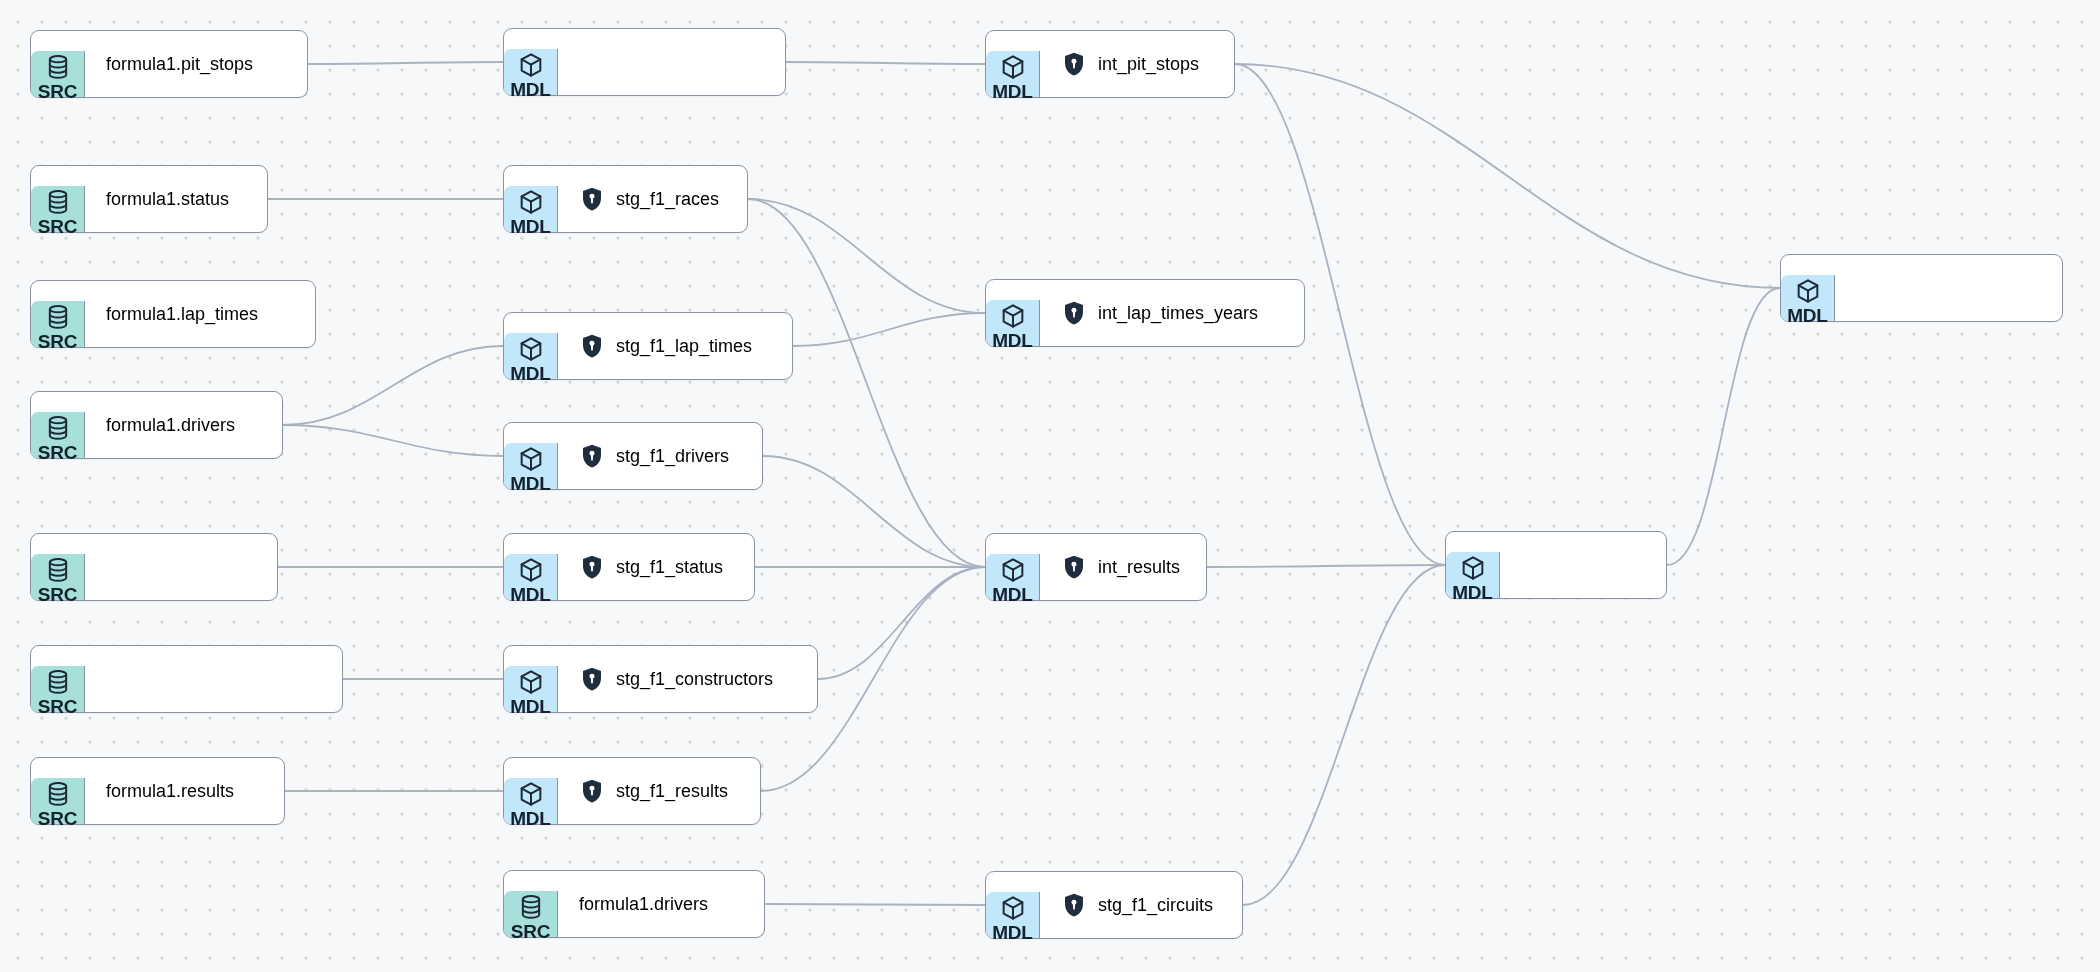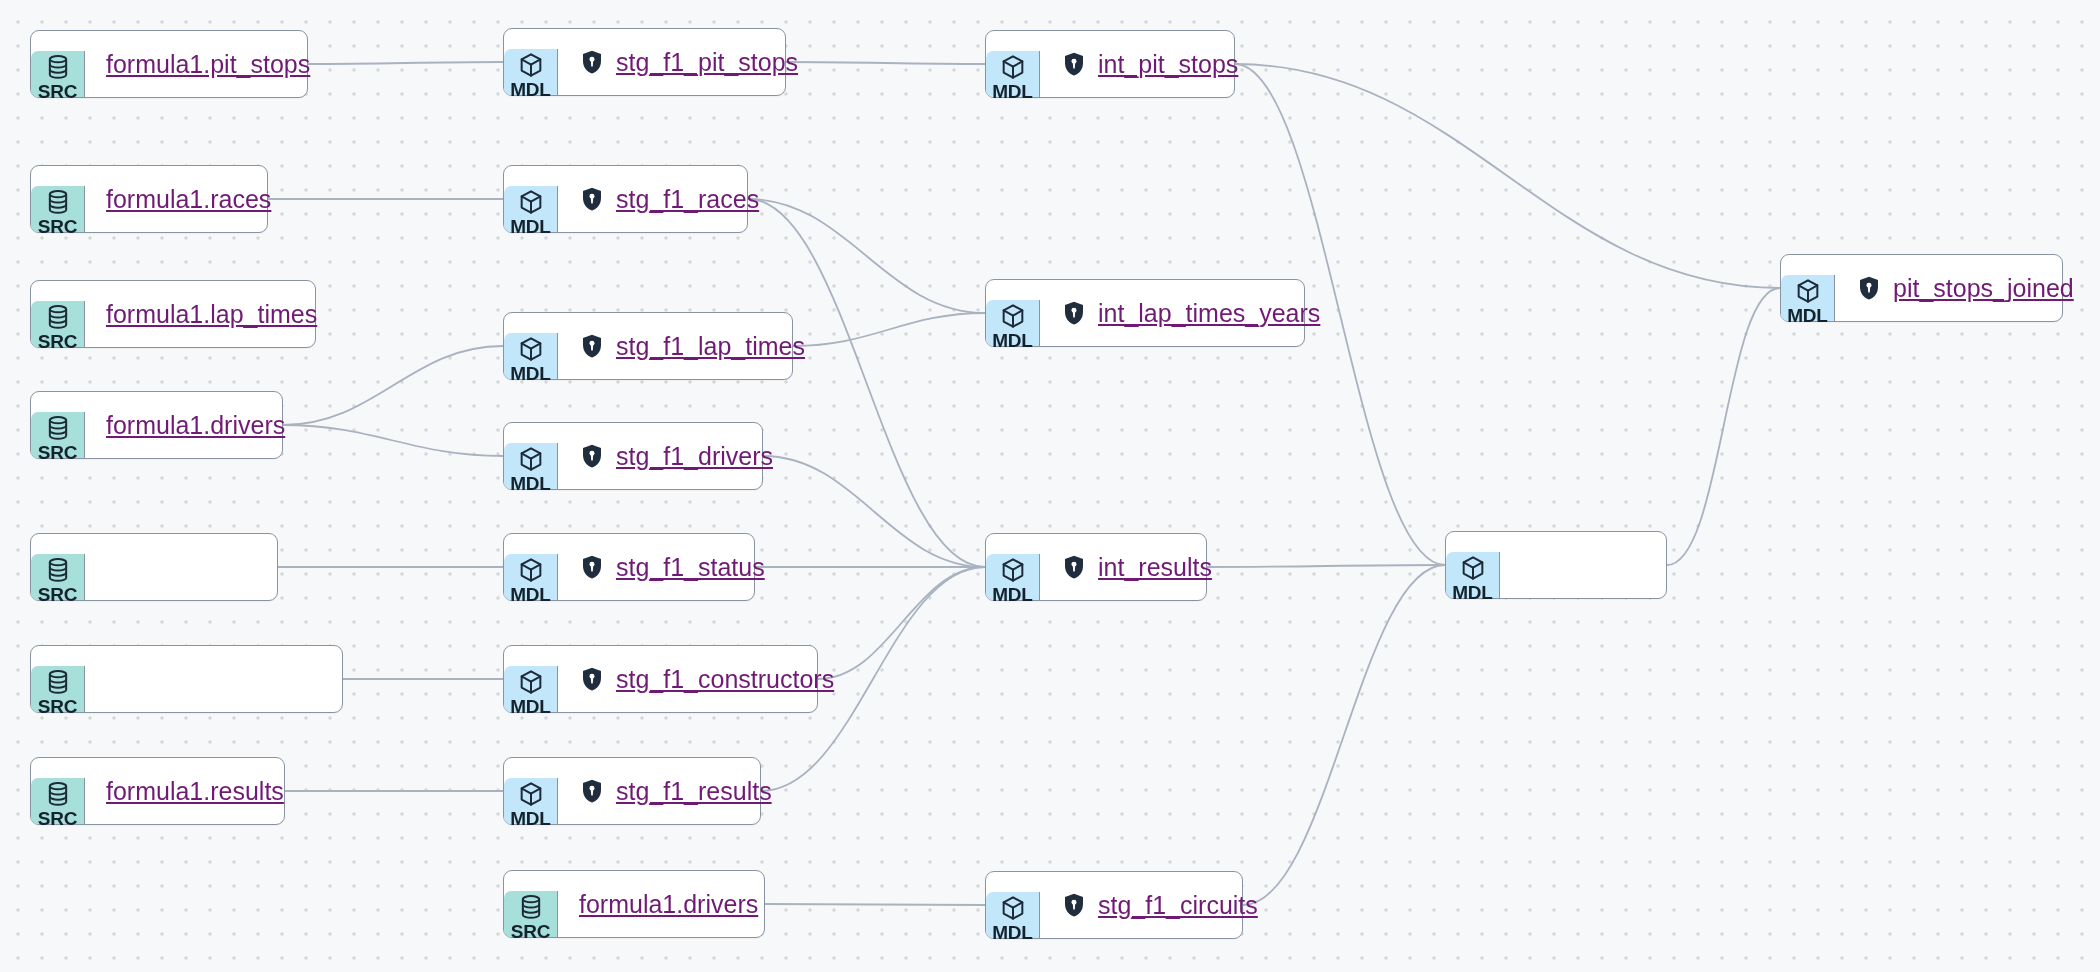--- a/index.html
+++ b/index.html
@@ -63,25 +63,24 @@
   .body {
     flex: 1 1 auto;
     display: flex;
     align-items: center;
     gap: 11px;
     padding: 0 20px 0 21px;
     min-width: 0;
   }
   .body .shield svg { display: block; }
   .node-label {
-    font-size: 25px;
-    color: #701a75;
+    font-size: 18px;
+    color: #000000;
     white-space: nowrap;
     line-height: 1;
-    text-decoration: underline;
   }
 </style>
 </head>
 <body>
 
 <div id="canvas">
   <svg id="edge-layer" viewBox="0 0 2100 972" xmlns="http://www.w3.org/2000/svg">
       <path d="M 308 64 C 389.9 64, 421.1 62, 503 62" stroke="#a9b2c1"></path>
       <path d="M 268 199 C 366.7 199, 404.3 199, 503 199" stroke="#a9b2c1"></path>
       <path d="M 283 425 C 375.4 425, 410.6 346, 503 346" stroke="#a9b2c1"></path>
@@ -127,21 +126,21 @@
             <svg width="28" height="28" viewBox="0 0 24 24" fill="none" stroke="#1c2a38" stroke-width="1.7" stroke-linecap="round">
               <ellipse cx="12" cy="5.3" rx="7" ry="2.7"></ellipse>
               <path d="M5 5.3 V18.6 C5 20.1 8.1 21.3 12 21.3 C15.9 21.3 19 20.1 19 18.6 V5.3"></path>
               <path d="M5 9.8 C5 11.3 8.1 12.5 12 12.5 C15.9 12.5 19 11.3 19 9.8"></path>
               <path d="M5 14.2 C5 15.7 8.1 16.9 12 16.9 C15.9 16.9 19 15.7 19 14.2"></path>
             </svg>
           </span>
           <span class="badge-label">SRC</span>
         </div>
         <div class="body">
-          <span class="node-label">formula1.races</span>
+          <span class="node-label">formula1.status</span>
         </div>
       </div>
       <div class="node" style="left: 30px; top: 280px; width: 286px;">
         <div class="badge" style="background: rgb(167, 224, 218);">
           <span class="nicon">
             <svg width="28" height="28" viewBox="0 0 24 24" fill="none" stroke="#1c2a38" stroke-width="1.7" stroke-linecap="round">
               <ellipse cx="12" cy="5.3" rx="7" ry="2.7"></ellipse>
               <path d="M5 5.3 V18.6 C5 20.1 8.1 21.3 12 21.3 C15.9 21.3 19 20.1 19 18.6 V5.3"></path>
               <path d="M5 9.8 C5 11.3 8.1 12.5 12 12.5 C15.9 12.5 19 11.3 19 9.8"></path>
               <path d="M5 14.2 C5 15.7 8.1 16.9 12 16.9 C15.9 16.9 19 15.7 19 14.2"></path>
@@ -215,30 +214,20 @@
         <div class="badge" style="background: rgb(194, 231, 250);">
           <span class="nicon">
             <svg width="28" height="28" viewBox="0 0 24 24" fill="none" stroke="#1c2a38" stroke-width="1.7" stroke-linejoin="round" stroke-linecap="round">
               <path d="M12 2.8 L20 7.2 V16.8 L12 21.2 L4 16.8 V7.2 Z"></path>
               <path d="M4 7.2 L12 11.6 L20 7.2"></path>
               <path d="M12 11.6 V21.2"></path>
             </svg>
           </span>
           <span class="badge-label">MDL</span>
         </div>
-        <div class="body">
-          <span class="shield">
-            <svg width="26" height="26" viewBox="0 0 24 24">
-              <path fill="#1f2d3d" d="M12 1.6 L20.3 4.7 V11 C20.3 16.9 16.8 21 12 22.5 C7.2 21 3.7 16.9 3.7 11 V4.7 Z"></path>
-              <circle cx="12" cy="9.4" r="2.3" fill="#ffffff"></circle>
-              <path fill="#ffffff" d="M10.9 10.9 L13.1 10.9 L12.7 16.1 L11.3 16.1 Z"></path>
-            </svg>
-          </span>
-          <span class="node-label">stg_f1_pit_stops</span>
-        </div>
       </div>
       <div class="node" style="left: 503px; top: 165px; width: 245px;">
         <div class="badge" style="background: rgb(194, 231, 250);">
           <span class="nicon">
             <svg width="28" height="28" viewBox="0 0 24 24" fill="none" stroke="#1c2a38" stroke-width="1.7" stroke-linejoin="round" stroke-linecap="round">
               <path d="M12 2.8 L20 7.2 V16.8 L12 21.2 L4 16.8 V7.2 Z"></path>
               <path d="M4 7.2 L12 11.6 L20 7.2"></path>
               <path d="M12 11.6 V21.2"></path>
             </svg>
           </span>
@@ -484,26 +473,16 @@
       <div class="node" style="left: 1780px; top: 254px; width: 283px;">
         <div class="badge" style="background: rgb(194, 231, 250);">
           <span class="nicon">
             <svg width="28" height="28" viewBox="0 0 24 24" fill="none" stroke="#1c2a38" stroke-width="1.7" stroke-linejoin="round" stroke-linecap="round">
               <path d="M12 2.8 L20 7.2 V16.8 L12 21.2 L4 16.8 V7.2 Z"></path>
               <path d="M4 7.2 L12 11.6 L20 7.2"></path>
               <path d="M12 11.6 V21.2"></path>
             </svg>
           </span>
           <span class="badge-label">MDL</span>
-        </div>
-        <div class="body">
-          <span class="shield">
-            <svg width="26" height="26" viewBox="0 0 24 24">
-              <path fill="#1f2d3d" d="M12 1.6 L20.3 4.7 V11 C20.3 16.9 16.8 21 12 22.5 C7.2 21 3.7 16.9 3.7 11 V4.7 Z"></path>
-              <circle cx="12" cy="9.4" r="2.3" fill="#ffffff"></circle>
-              <path fill="#ffffff" d="M10.9 10.9 L13.1 10.9 L12.7 16.1 L11.3 16.1 Z"></path>
-            </svg>
-          </span>
-          <span class="node-label">pit_stops_joined</span>
         </div>
       </div>
     </div>
 </div>
 
 </body></html>

